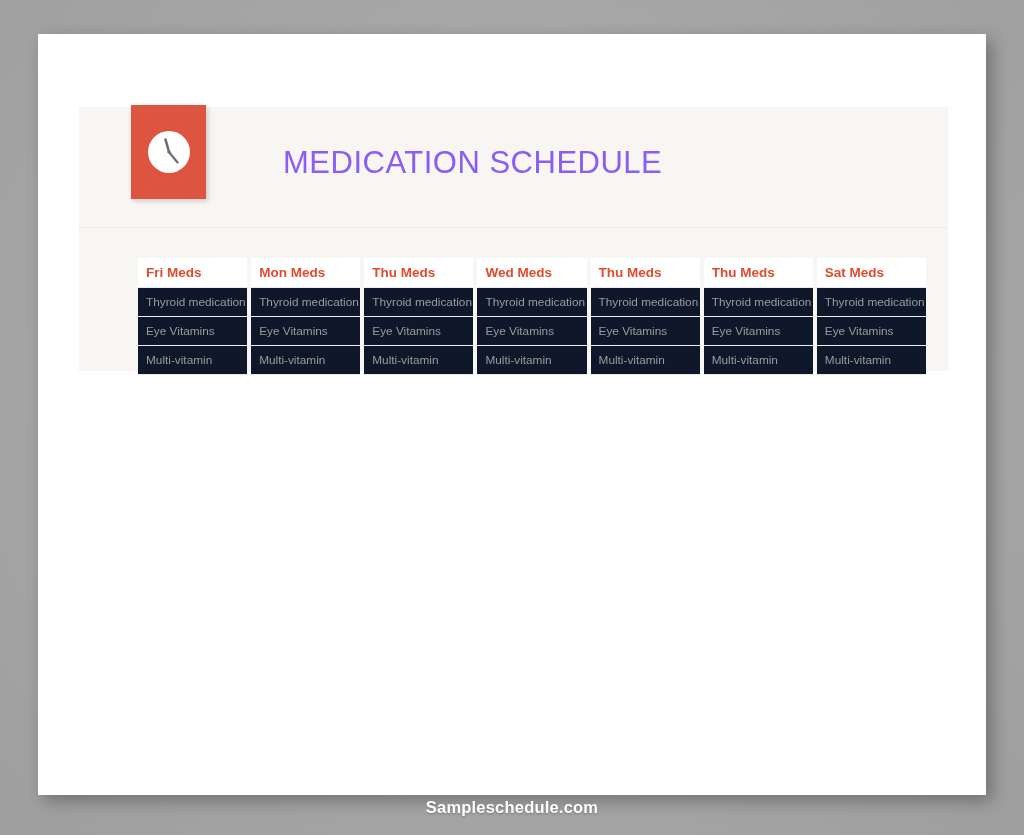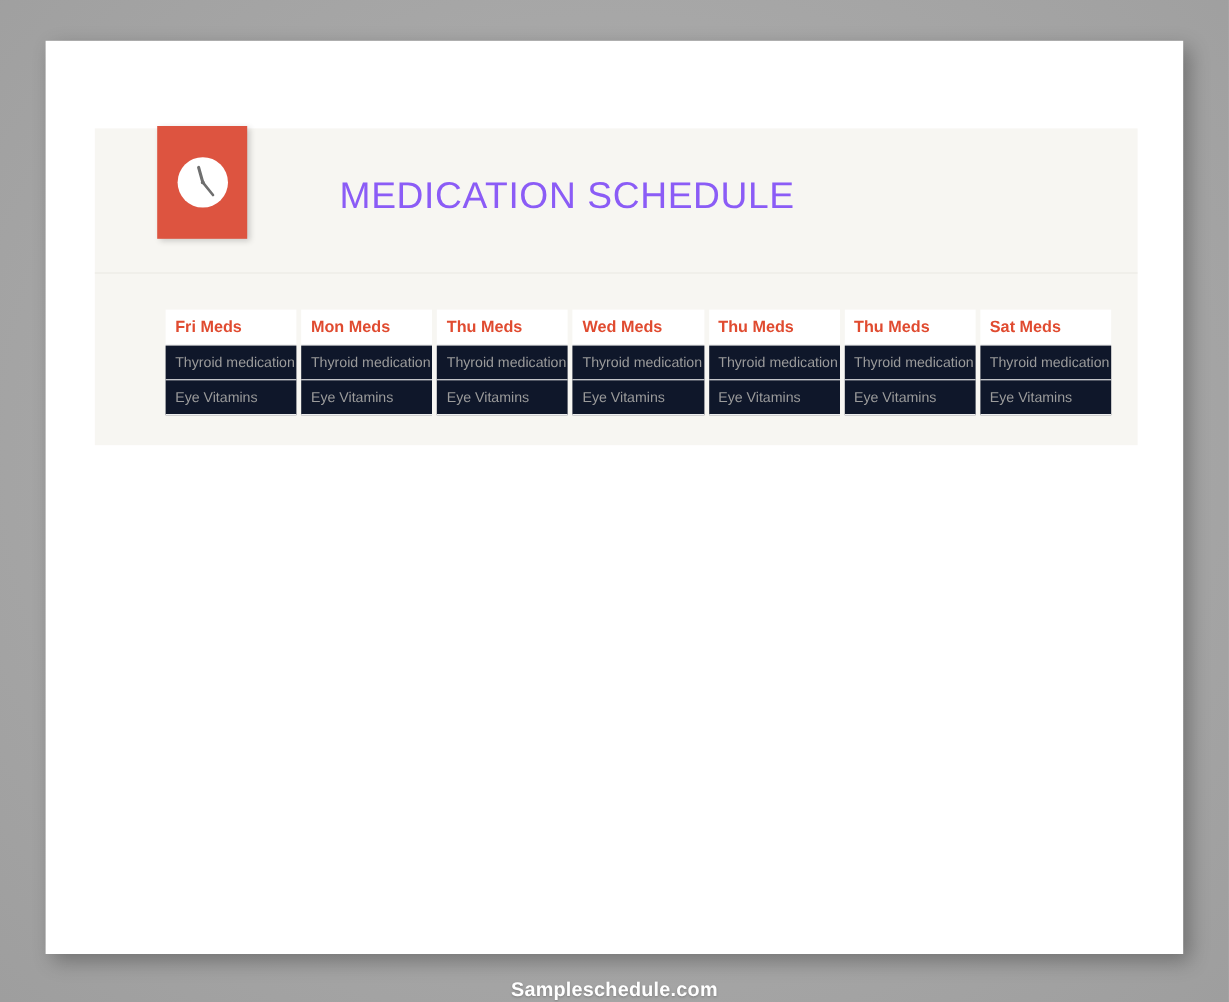--- a/index.html
+++ b/index.html
@@ -127,21 +127,20 @@
     position: absolute;
     left: 0;
     top: 798px;
     width: 1024px;
     text-align: center;
     font-size: 16.5px;
     font-weight: bold;
     color: #ffffff;
     letter-spacing: 0.2px;
     text-shadow: 0 1px 2px rgba(0,0,0,0.25);
-    margin-top: 18px;
   }
 </style>
 </head>
 <body>
 
 <div class="backdrop"></div>
 
 <div class="page">
 
   <div class="panel">
@@ -186,20 +185,29 @@
           </tr>
           <tr>
             <td>Eye Vitamins</td>
             <td>Eye Vitamins</td>
             <td>Eye Vitamins</td>
             <td>Eye Vitamins</td>
             <td>Eye Vitamins</td>
             <td>Eye Vitamins</td>
             <td>Eye Vitamins</td>
           </tr>
+          <tr class="last-row">
+            <td>Multi-vitamin</td>
+            <td>Multi-vitamin</td>
+            <td>Multi-vitamin</td>
+            <td>Multi-vitamin</td>
+            <td>Multi-vitamin</td>
+            <td>Multi-vitamin</td>
+            <td>Multi-vitamin</td>
+          </tr>
         </tbody>
       </table>
     </div>
 
   </div>
 
 </div>
 
 <div class="watermark">Sampleschedule.com</div>
 

